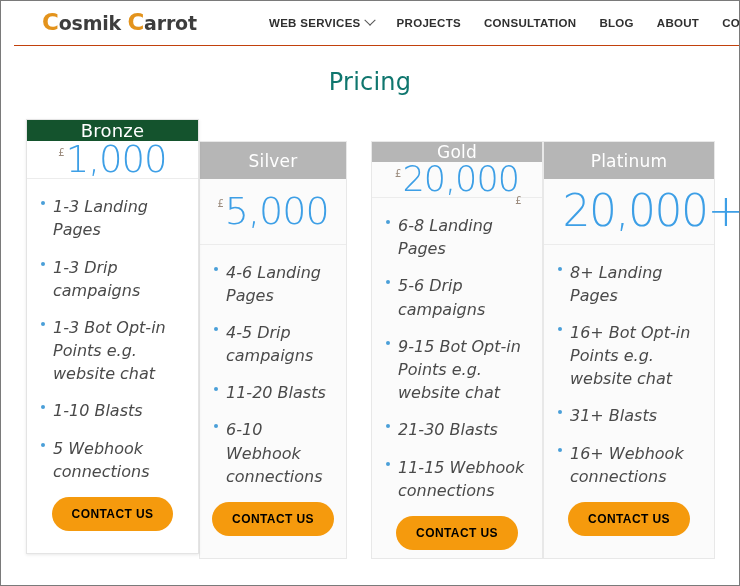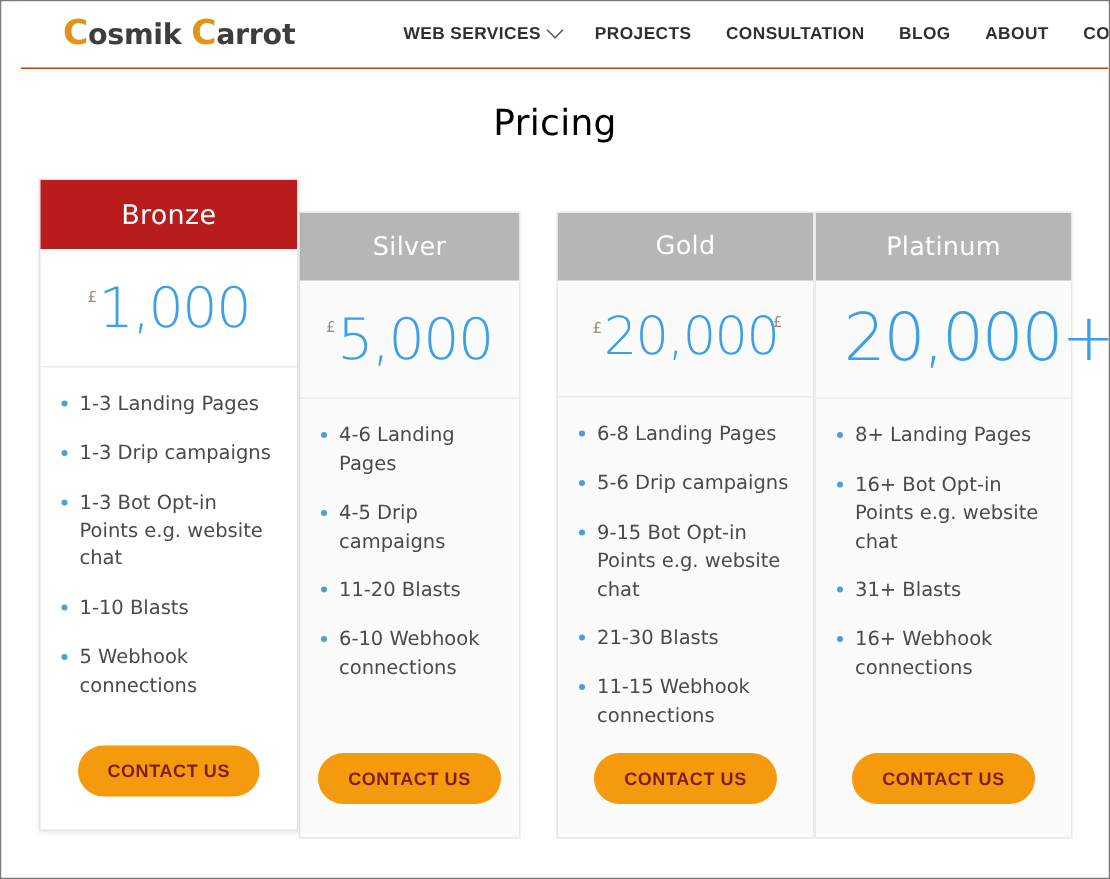--- a/index.html
+++ b/index.html
@@ -76,21 +76,21 @@
     border-right: 1.3px solid #555;
     border-bottom: 1.3px solid #555;
     transform: rotate(45deg) translate(-2px, -2px);
   }
 
   
   .page-title {
     text-align: center;
     font-size: 24px;
     font-weight: normal;
-    color: #000000;
+    color: #0f766e;
     margin: 0;
     padding-top: 22px;
     letter-spacing: 0.2px;
     font-family: "DejaVu Sans", sans-serif;
   }
 
   
   .pricing-wrap {
     position: absolute;
     left: 0;
@@ -133,21 +133,21 @@
     display: flex;
     align-items: center;
     justify-content: center;
     color: #ffffff;
     font-size: 17px;
     font-family: "DejaVu Sans", sans-serif;
     font-weight: normal;
     letter-spacing: 0.2px;
   }
   .featured .card-head {
-    background: #b91c1c;
+    background: #14532d;
     height: 46px;
     font-size: 18px;
   }
   .plain .card-head {
     background: #b6b6b6;
   }
 
   .price-box {
     height: 78px;
     display: flex;
@@ -183,43 +183,44 @@
   .features {
     list-style: none;
     margin: 0;
     padding: 16px 13px 0 13px;
     flex: 1;
   }
   .feature {
     position: relative;
     padding-left: 13px;
     margin-bottom: 14px;
-    font-size: 13px;
+    font-size: 16px;
     line-height: 1.45;
     color: #4a4a4a;
     font-family: "DejaVu Sans", sans-serif;
+    font-style: italic;
   }
   .feature::before {
     content: "";
     position: absolute;
     left: 1px;
     top: 6px;
     width: 4px;
     height: 4px;
     border-radius: 50%;
     background: #4a9fd8;
   }
   .cta-wrap {
     padding: 0 0 22px 0;
     display: flex;
     justify-content: center;
   }
   .cta {
     background: #f59a0d;
-    color: #7f1d1d;
+    color: #000000;
     border: none;
     border-radius: 20px;
     padding: 10px 20px;
     font-size: 12px;
     font-weight: bold;
     letter-spacing: 0.4px;
     cursor: pointer;
     font-family: "Liberation Sans", sans-serif;
     white-space: nowrap;
   }

